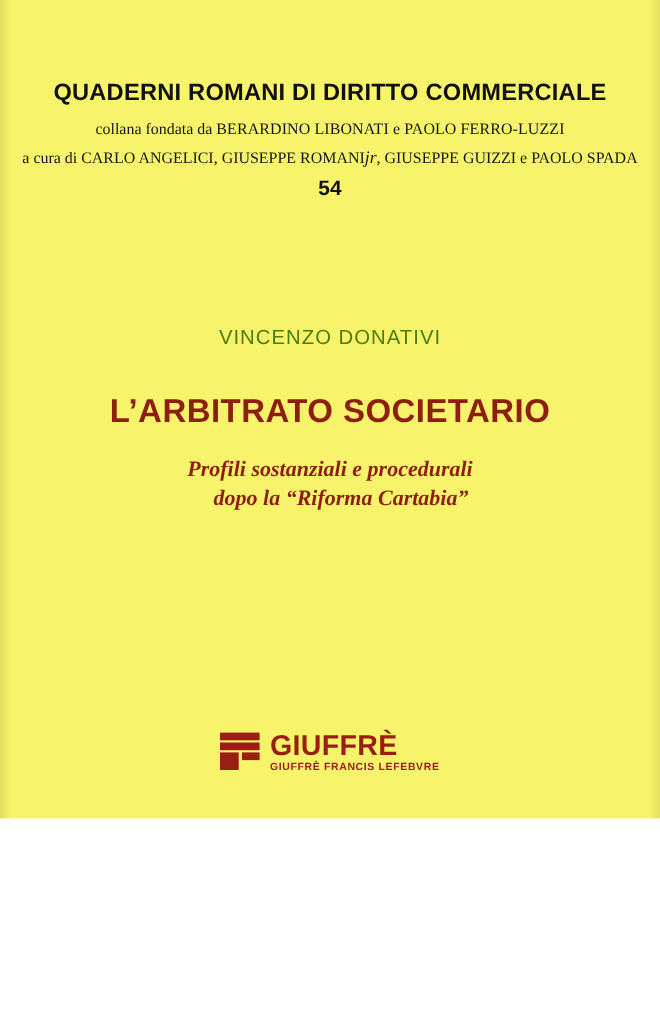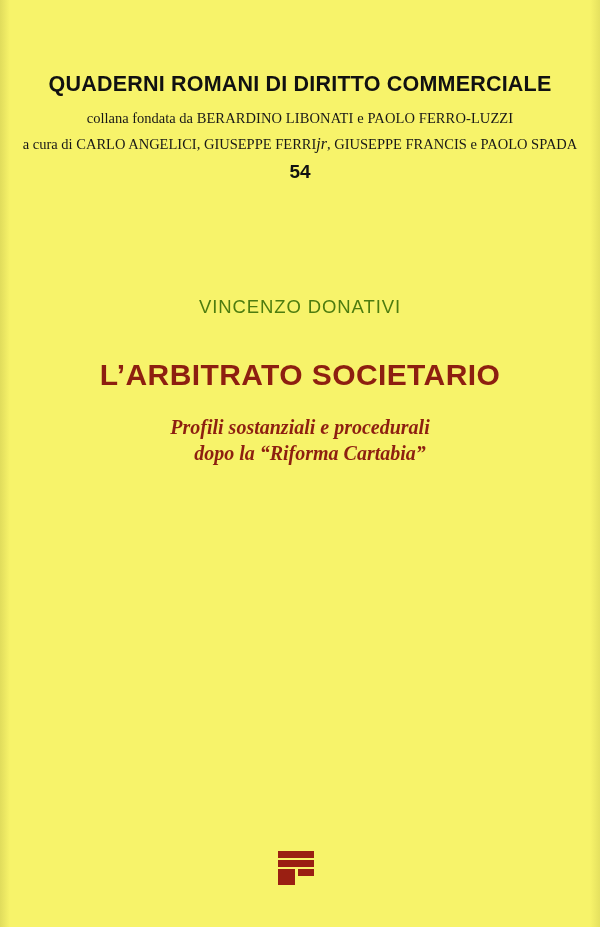--- a/index.html
+++ b/index.html
@@ -8,21 +8,21 @@
   }
   body {
     width: 600px;
     height: 927px;
     background: #ffffff;
     font-family: "Liberation Serif", serif;
   }
   .cover {
     position: relative;
     width: 600px;
-    height: 927px;
+    height: 744px;
     background: #f7f36a;
     box-sizing: border-box;
     overflow: hidden;
   }
   
   .cover::before {
     content: "";
     position: absolute;
     left: 0; top: 0; bottom: 0;
     width: 10px;
@@ -190,21 +190,21 @@
   <div class="series-block">
     <div class="series-title">QUADERNI ROMANI DI DIRITTO COMMERCIALE</div>
 
     <div class="series-founded">
       <span>collana fondata da</span>
       <span class="caps">BERARDINO LIBONATI e PAOLO FERRO-LUZZI</span>
     </div>
 
     <div class="series-editors">
       <span>a cura di</span>
-      <span>CARLO ANGELICI, GIUSEPPE FERRI</span><span class="small-it">jr</span><span>, GIUSEPPE FRANCIS e PAOLO SPADA</span>
+      <span>CARLO ANGELICI, GIUSEPPE ROMANI</span><span class="small-it">jr</span><span>, GIUSEPPE GUIZZI e PAOLO SPADA</span>
     </div>
 
 
     <div class="series-number">54</div>
   </div>
 
   <div class="author">VINCENZO DONATIVI</div>
 
   <div class="title">L’ARBITRATO SOCIETARIO</div>
 
@@ -213,15 +213,19 @@
     <span class="line2">dopo la “Riforma Cartabia”</span>
   </div>
 
   <div class="publisher">
     <div class="pub-mark">
       <span class="bar b1"></span>
       <span class="bar b2"></span>
       <span class="bar b3"></span>
       <span class="bar b4"></span>
     </div>
+    <div class="pub-text">
+      <div class="pub-name">GIUFFRÈ</div>
+      <div class="pub-sub">GIUFFRÈ FRANCIS LEFEBVRE</div>
+    </div>
   </div>
 
 </div>
 
 </body></html>

